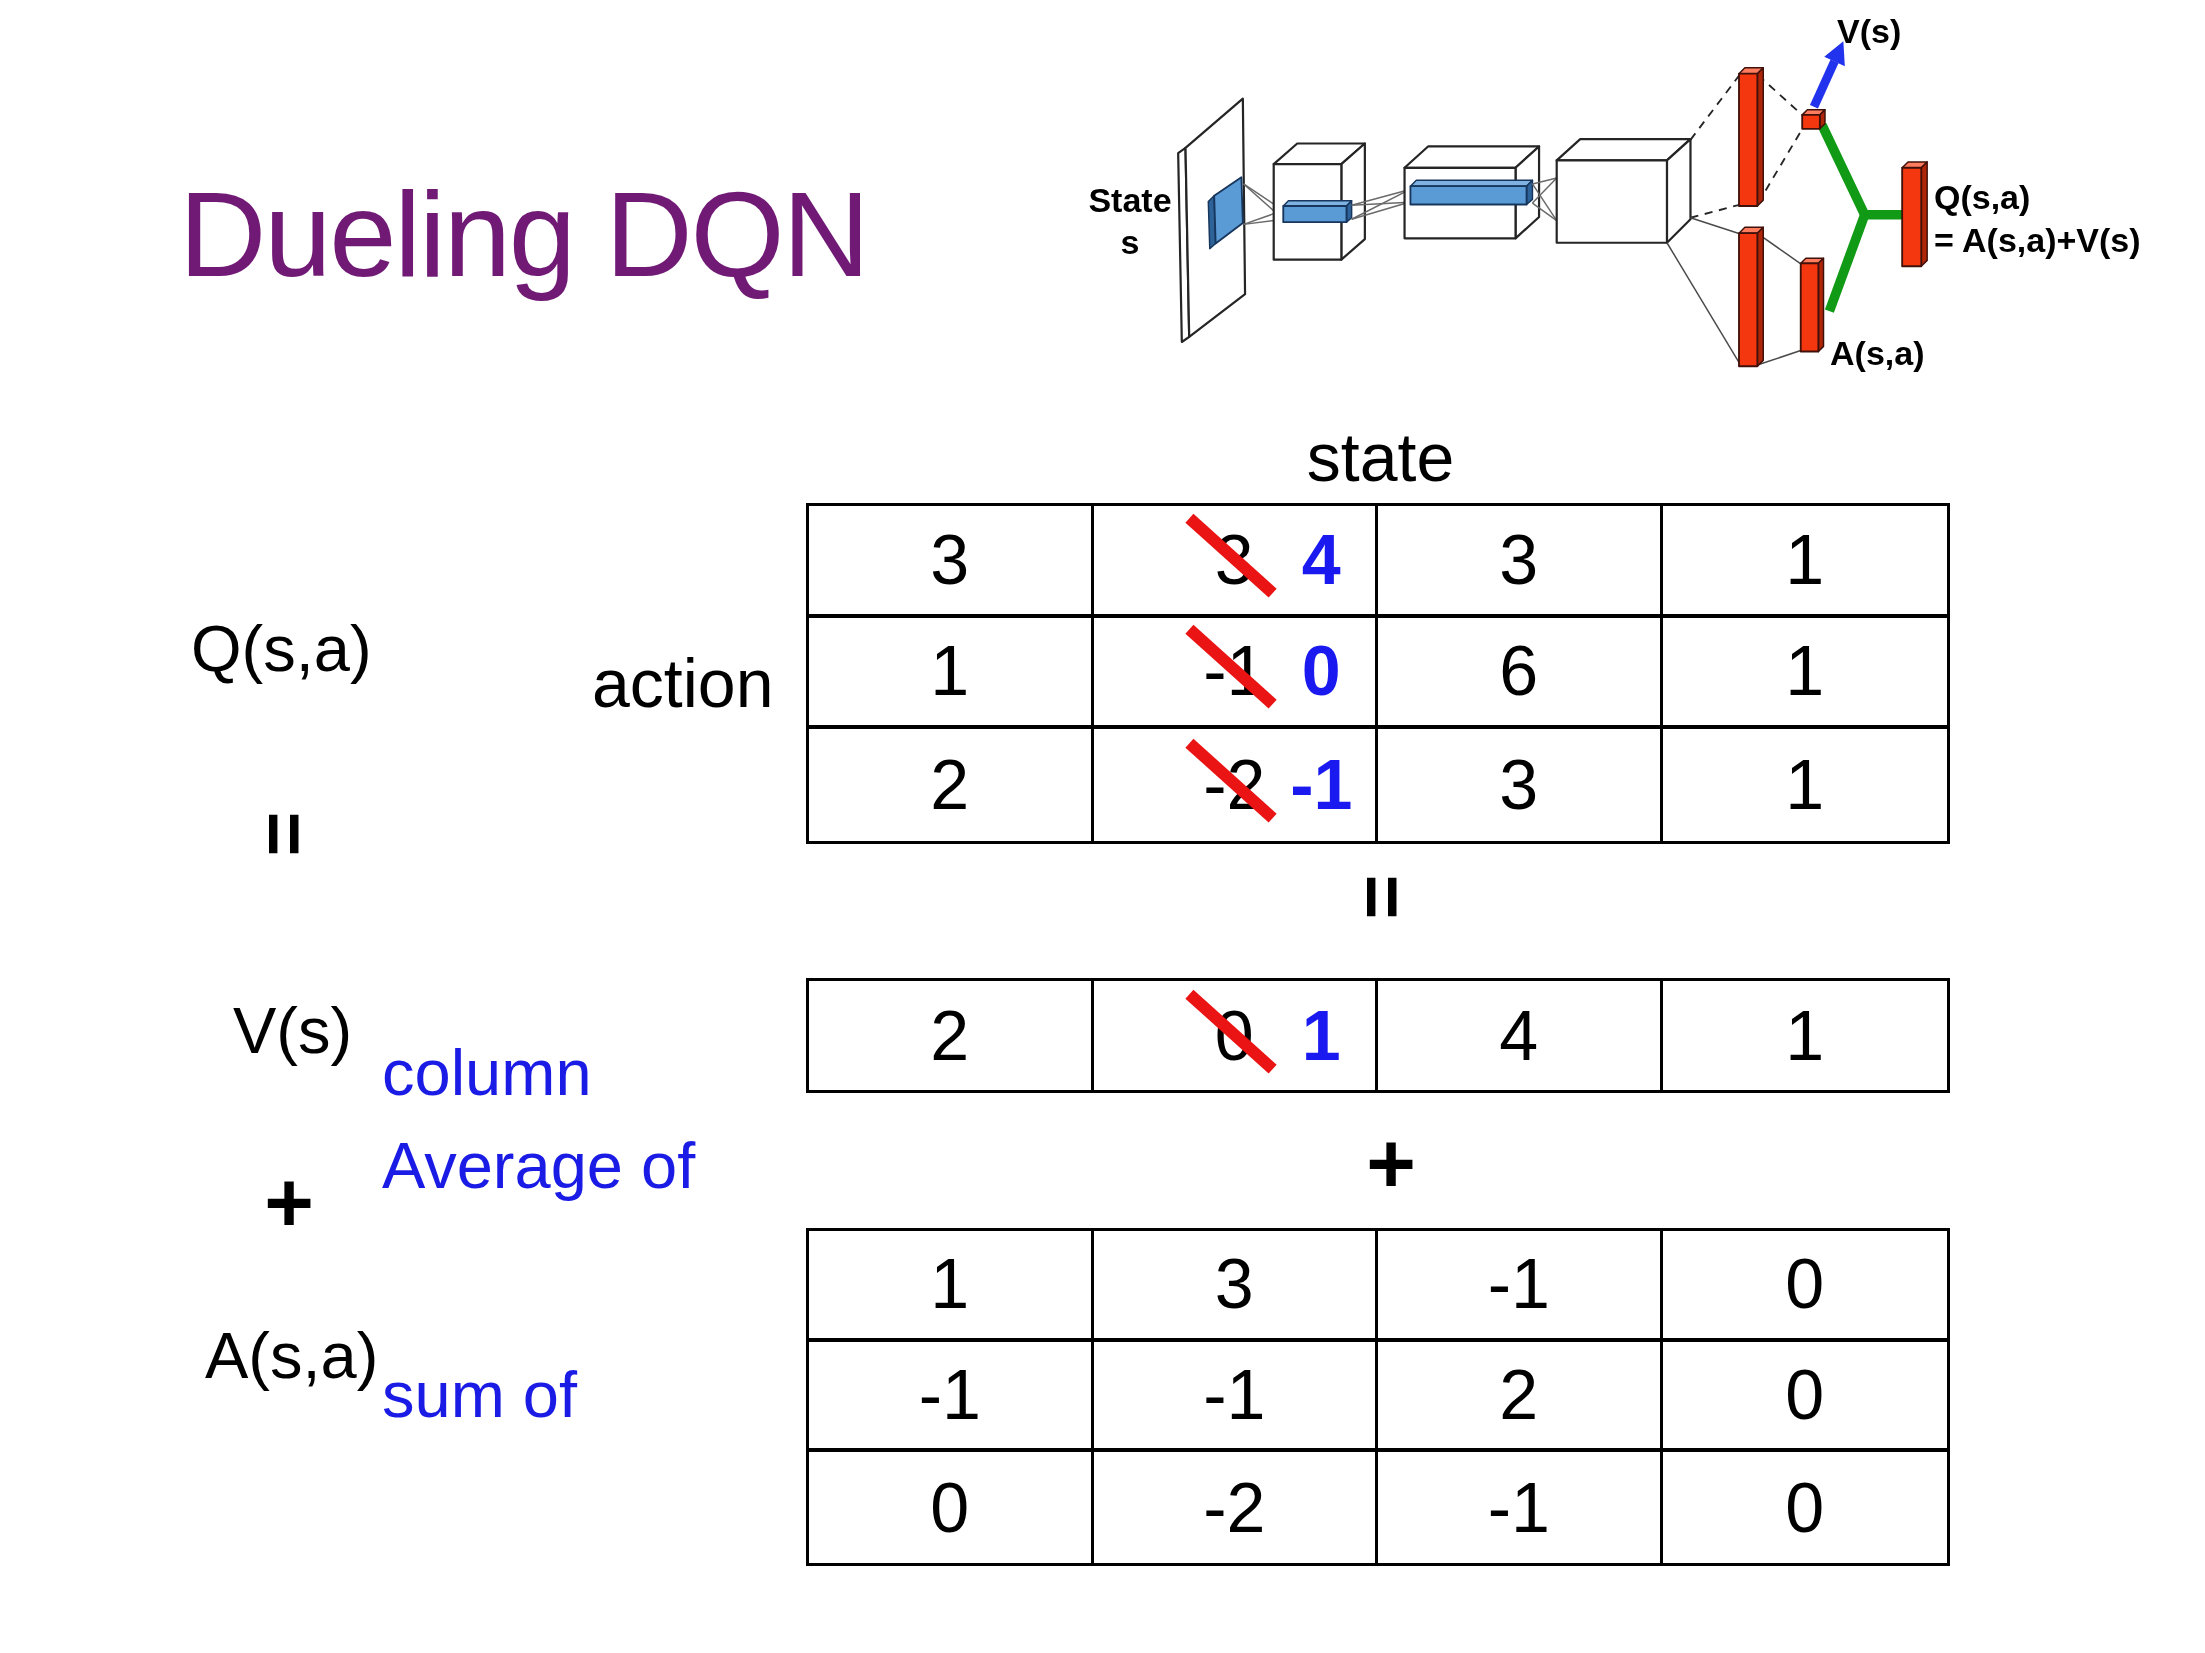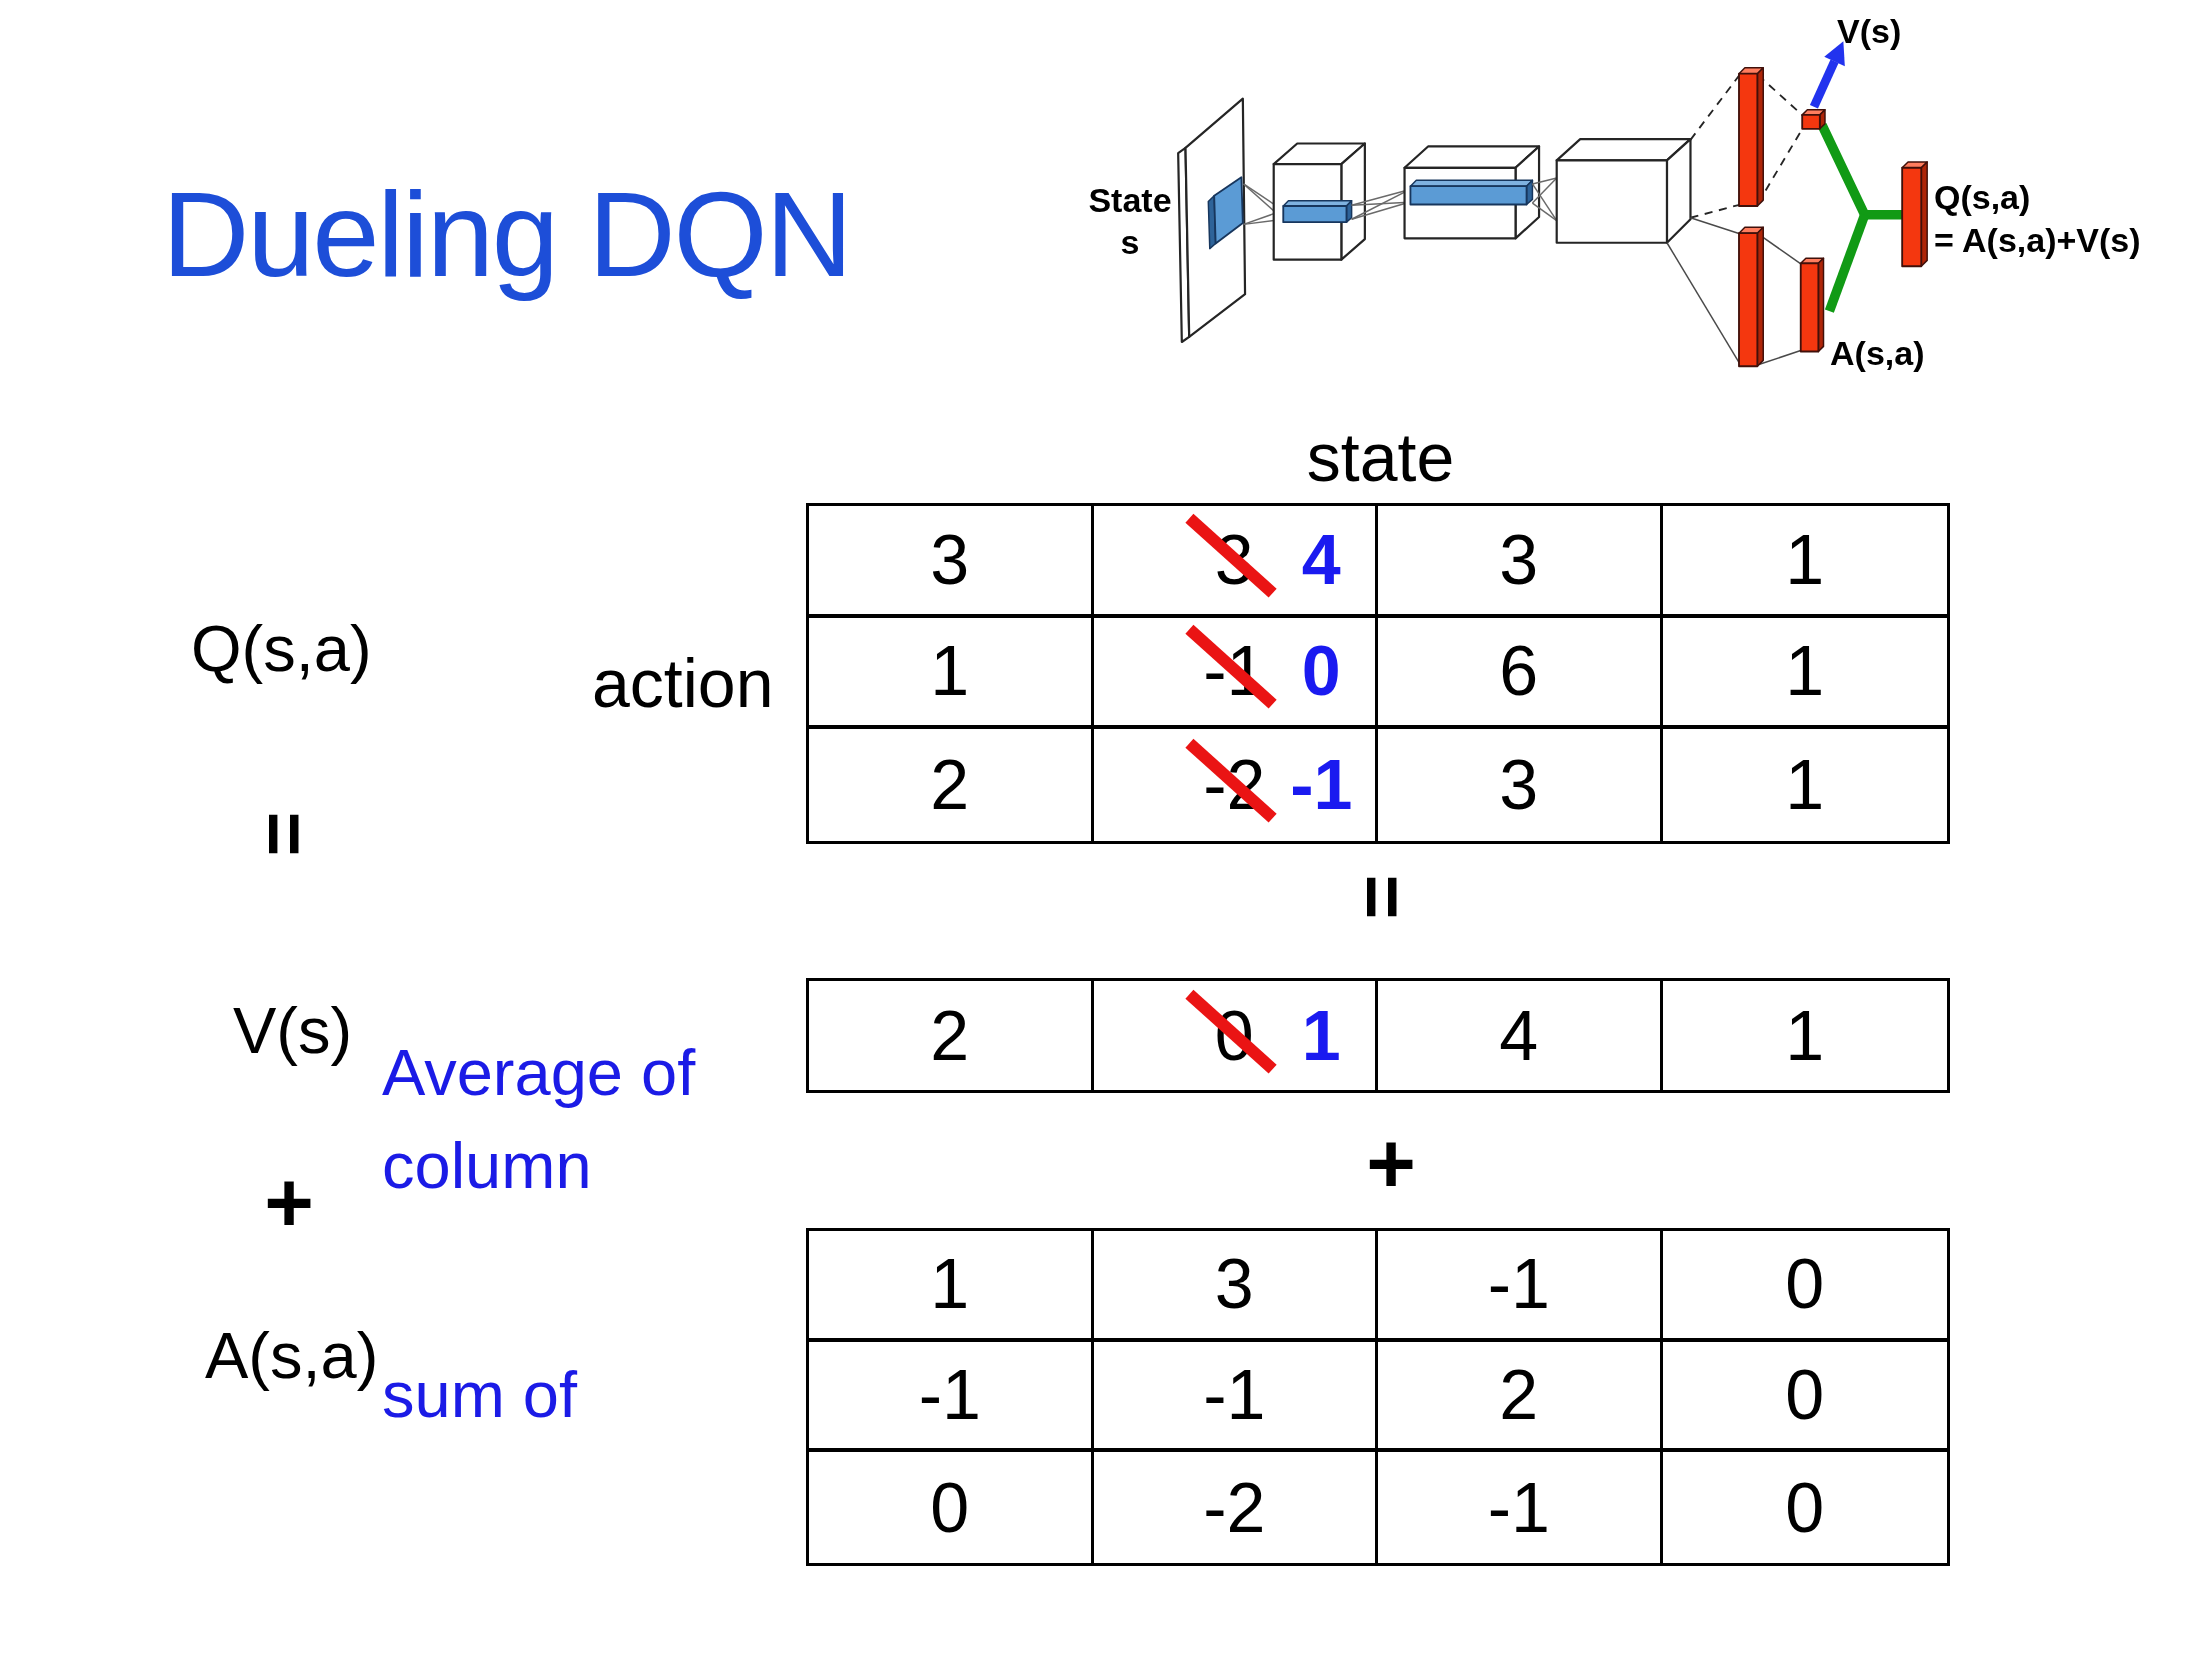--- a/index.html
+++ b/index.html
@@ -2,22 +2,22 @@
 <html style="--ann-blue: #1b1be6; --val-blue: #1a1af0; --strike-red: #ea1414; --bar-red: #f4370f; --bar-red-dark: #ae2508; --bar-red-light: #ff7d5e; --green: #119a15; --arrow-blue: #2233ee; --filter-blue: #5b9bd5; --filter-blue-dark: #2e6399; --filter-blue-light: #7fb2e0;font-size:11.8px"><head>
 <meta charset="utf-8">
 <style>
   html,body{margin:0;padding:0;background:#ffffff;}
   .slide{
     position:relative; width:2205px; height:1654px; background:#ffffff;
     font-family:"Liberation Sans", sans-serif; color:#000; overflow:hidden;
   }
   
   .title{
-    position:absolute; left:162px; top:174px;
-    font-size:121px; letter-spacing:-2.2px; line-height:1; color:#1d4ed8; white-space:nowrap;
+    position:absolute; left:179px; top:174px;
+    font-size:121px; letter-spacing:-2.2px; line-height:1; color:#701a75; white-space:nowrap;
   }
   
   svg.net{position:absolute; left:1051px; top:0; width:1154px; height:412px;}
   .bx{fill:#ffffff;stroke:#252525;stroke-width:3;stroke-linejoin:round;}
   .cone{stroke:#6a6a6a;stroke-width:2;}
   .dash{stroke:#252525;stroke-width:2.5;stroke-dasharray:11 9;fill:none;}
   .thin{stroke:#4a4a4a;stroke-width:2;}
   .grn{stroke:var(--green);stroke-width:13;fill:none;stroke-linejoin:miter;}
   .rf{fill:var(--bar-red);stroke:#40100a;stroke-width:2.5;stroke-linejoin:round;}
   .rt{fill:var(--bar-red-light);stroke:#40100a;stroke-width:2;stroke-linejoin:round;}
@@ -216,21 +216,21 @@
   <div class="eq-label" style="left:191px; top:616px;">Q(s,a)</div>
   <div class="op rot90" style="left:241px; top:790px;">
       <span>=</span>
     </div>
   <div class="eq-label" style="left:233px; top:998px;">V(s)</div>
   <div class="op plus" style="left:245px; top:1159px;">
       <span>+</span>
     </div>
   <div class="eq-label" style="left:205px; top:1323px;">A(s,a)</div>
 
-  <div class="blue-note avg-note"><div>Average of</div><div>column</div></div>
+  <div class="blue-note avg-note"><div>column</div><div>Average of</div></div>
   <div class="blue-note sum-note"><div>sum of</div></div>
 
   <div class="op rot90" style="left:1339px; top:853px;">
       <span>=</span>
     </div>
   <div class="op plus" style="left:1347px; top:1120px;">
       <span>+</span>
     </div>
 
   <div id="q-table" class="tbl">

